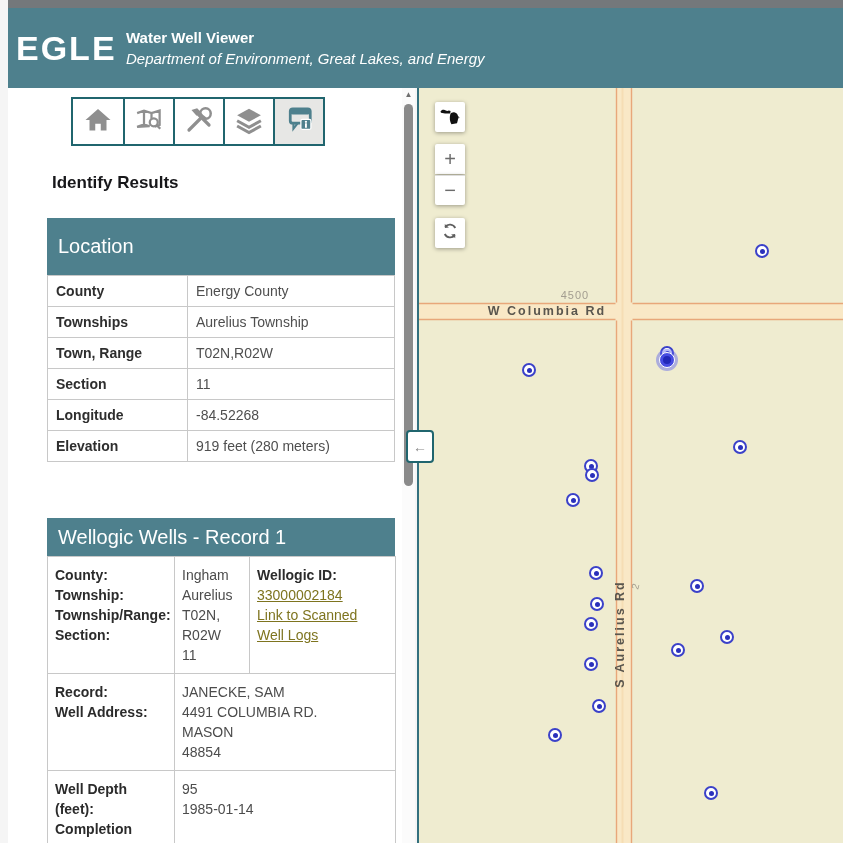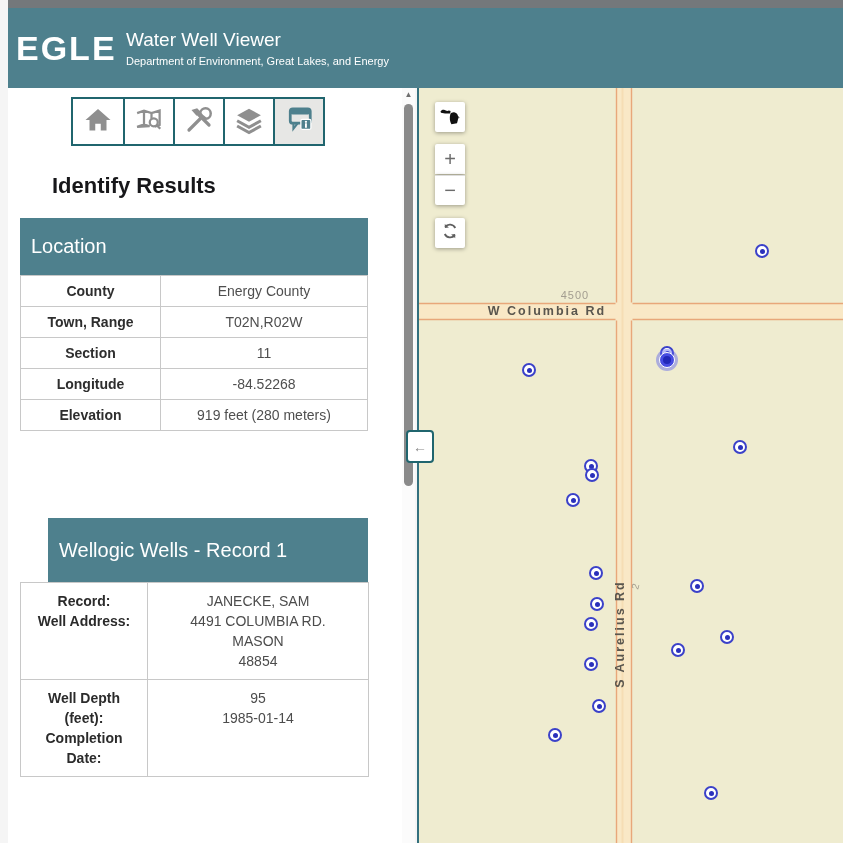--- a/index.html
+++ b/index.html
@@ -6,43 +6,43 @@
   html,body { width:843px; height:843px; overflow:hidden; background:#f5f5f5;
               font-family:"Liberation Sans", sans-serif; }
 
   
   .topbar { position:absolute; left:8px; top:0; width:835px; height:8px; background:#74787b; }
   .appheader { position:absolute; left:8px; top:8px; width:841px; height:80px;
                background:#4e808d; display:flex; align-items:center; }
   .logo { color:#fff; font-weight:bold; font-size:34px; letter-spacing:2px;
           margin-left:8px; width:110px; }
   .titleblock { color:#fff; }
-  .titleblock .t1 { font-size:19px; font-weight:normal; margin-bottom:4px; }
-  .titleblock .t2 { font-size:11px; }
+  .titleblock .t1 { font-size:15px; font-weight:bold; margin-bottom:4px; }
+  .titleblock .t2 { font-size:15px;font-style:italic; }
 
   
   .panel { position:absolute; left:8px; top:88px; width:395px; height:755px; background:#fff; }
 
   .toolbar { position:absolute; left:63px; top:9px; display:flex;
              border:2px solid #20656e; background:#fff; }
   .tbtn { width:50px; height:45px; display:flex; align-items:center; justify-content:center;
           background:#fff; cursor:pointer; }
   .tbtn + .tbtn { border-left:2px solid #20656e; }
   .tbtn.active { background:#e7e7e5; }
 
-  .results-heading { position:absolute; left:44px; top:85px; font-size:22px; font-weight:bold;
+  .results-heading { position:absolute; left:44px; top:85px; font-size:17px; font-weight:bold;
                      color:#17171a; }
 
-  .datatable-wrap { position:absolute; left:12px; width:348px;text-align:center; }
+  .datatable-wrap { position:absolute; left:39px; width:348px; }
   .loc-wrap { top:130px; }
   .well-wrap { top:430px; }
   .table-header { background:#4e808d; color:#fff; font-size:20px; padding-left:11px;
                   display:flex; align-items:center; }
   .loc-wrap .table-header { height:57px; }
-  .well-wrap .table-header { height:64px;margin-left:28px; }
+  .well-wrap .table-header { height:38px; }
 
   table { border-collapse:collapse; width:348px; table-layout:fixed; background:#fff; }
   td { border:1px solid #c8c8c8; font-size:14px; vertical-align:top; }
   .loc-table td { padding:6px 8px; height:31px; vertical-align:middle; }
   .loc-table td.lab { width:140px; font-weight:bold; color:#2e2e2e;margin-left:8px; }
   .loc-table td.val { color:#4f4f4f; }
   .well-table td { padding:8px 7px; line-height:20px; white-space:pre-line; }
   .well-table td.lab { font-weight:bold; color:#2b2b2b; }
   .well-table td.val { color:#4c4c4c; }
   .well-table a { color:#7e741f; text-decoration:underline; display:inline; }
@@ -151,20 +151,24 @@
 
   <div class="datatable-wrap loc-wrap">
     <div class="table-header">Location</div>
     <table class="loc-table">
       <tbody>
           <tr>
             <td class="lab">County</td>
             <td class="val">Energy County</td>
           </tr>
       <tr>
+            <td class="lab">Townships</td>
+            <td class="val">Aurelius Township</td>
+          </tr>
+      <tr>
             <td class="lab">Town, Range</td>
             <td class="val">T02N,R02W</td>
           </tr>
       <tr>
             <td class="lab">Section</td>
             <td class="val">11</td>
           </tr>
       <tr>
             <td class="lab">Longitude</td>
             <td class="val">-84.52268</td>
@@ -179,20 +183,34 @@
 
   <div class="datatable-wrap well-wrap">
     <div class="table-header">Wellogic Wells - Record 1</div>
     <table class="well-table">
       <colgroup>
           <col style="width:127px">
           <col style="width:75px">
           <col style="width:146px">
         </colgroup>
       <tbody>
+          <tr>
+        <td class="lab">County:
+Township:
+Township/Range:
+Section:</td>
+        <td class="val">Ingham
+Aurelius
+T02N,
+R02W
+11</td>
+        <td class="val"><span class="idlabel">Wellogic ID:</span>
+<a href="#">33000002184</a>
+<a href="#">Link to Scanned Well Logs</a></td>
+      </tr>
       <tr>
         <td class="lab">Record:
 Well Address:</td>
         <td class="val" colspan="2">JANECKE, SAM
 4491 COLUMBIA RD.
 MASON
 48854</td>
       </tr>
       <tr>
         <td class="lab">Well Depth (feet):

